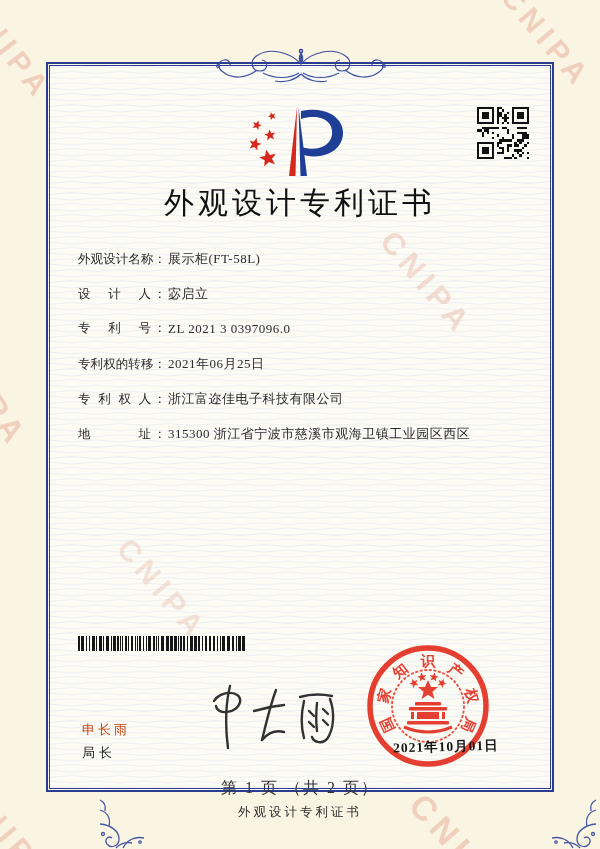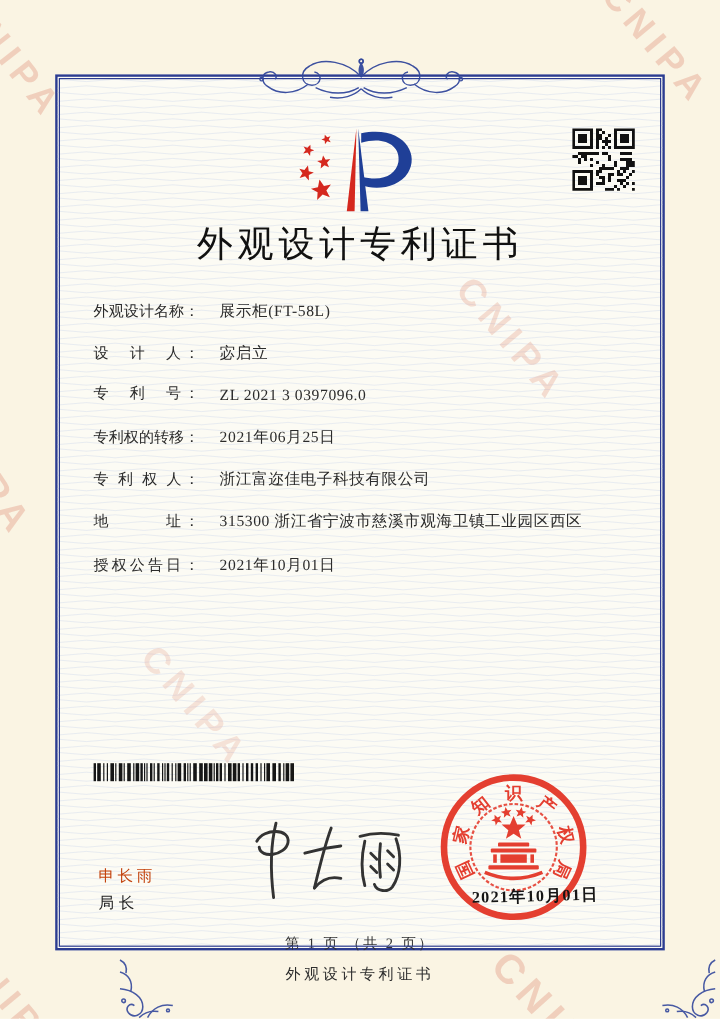--- a/index.html
+++ b/index.html
@@ -48,21 +48,21 @@
   }
   .fields{position:absolute;left:30px;top:186px;width:450px;}
   .field-row{position:absolute;left:0;white-space:nowrap;font-size:13px;color:#2b2b2b;}
   .fr0{top:0;} .fr1{top:35px;} .fr2{top:70px;} .fr3{top:105px;} .fr4{top:140px;} .fr5{top:175px;}
   .grant-row{position:absolute;left:0;top:212px;width:450px;font-size:13px;}
   .grant-cell-r{position:absolute;left:227px;top:0;white-space:nowrap;}
   .flabel{
     display:inline-block;width:88px;font-size:12.5px;
     text-align:justify;text-align-last:justify;vertical-align:bottom;
   }
-  .fvalue{margin-left:17px;letter-spacing:0.5px;font-family:Liberation Serif, serif;}
+  .fvalue{margin-left:2px;letter-spacing:0.5px;font-family:Liberation Serif, serif;}
 
   .paras{position:absolute;left:30px;top:430px;width:450px;}
   .paras p{
     margin:0;font-size:12.6px;line-height:20.5px;text-indent:2em;
     text-align:justify;letter-spacing:0.4px;color:#333;
   }
 
   .barcode{position:absolute;left:30px;top:572px;width:172px;height:15px;font-size:0;}
   .barcode span{display:inline-block;height:15px;background:#161616;vertical-align:top;}
 
@@ -71,21 +71,21 @@
   .sig-script{position:absolute;left:140px;top:616px;}
 
   .seal{position:absolute;left:314px;top:576px;opacity:0.93;}
   .date-stamp{
     position:absolute;left:318px;top:674px;width:160px;text-align:center;
     font-size:13.5px;font-weight:700;letter-spacing:1px;color:#151515;
     transform:rotate(-1.5deg);z-index:4;
   }
   .page-info{
     position:absolute;left:0;top:714px;width:100%;text-align:center;
-    font-size:12px;letter-spacing:2px;color:#333;
+    font-size:16px;letter-spacing:2px;color:#333;
   }
   .flourish-top{position:absolute;left:205px;top:44px;z-index:2;}
   .corner{position:absolute;z-index:2;}
   .corner-left{left:48px;top:726px;}
   .corner-right{left:490px;top:726px;transform:scaleX(-1);}
   .continuation{
     position:absolute;left:0;top:804px;width:100%;text-align:center;
     font-size:12.5px;letter-spacing:3px;color:#2e2e2e;z-index:1;
   }
 </style>
@@ -468,23 +468,20 @@
     <div class="field-row fr3">
       <span class="flabel">专利权的转移：</span><span class="fvalue">2021年06月25日</span>
     </div>
     <div class="field-row fr4">
       <span class="flabel">专 利 权 人：</span><span class="fvalue">浙江富迩佳电子科技有限公司</span>
     </div>
     <div class="field-row fr5">
       <span class="flabel">地　　　址：</span><span class="fvalue">315300 浙江省宁波市慈溪市观海卫镇工业园区西区</span>
     </div>
     <div class="grant-row">
-      <span>
-        <span class="flabel">授权公告日：</span><span class="fvalue">2021年10月01日</span>
-      </span>
     </div>
   </div>
 
 
   <div id="barcode" class="barcode"><span style="width: 2px; margin-right: 1px;"></span><span style="width: 3px; margin-right: 2px;"></span><span style="width: 1px; margin-right: 2px;"></span><span style="width: 1px; margin-right: 2px;"></span><span style="width: 3px; margin-right: 1px;"></span><span style="width: 1px; margin-right: 2px;"></span><span style="width: 3px; margin-right: 1px;"></span><span style="width: 1px; margin-right: 2px;"></span><span style="width: 3px; margin-right: 2px;"></span><span style="width: 1px; margin-right: 1px;"></span><span style="width: 3px; margin-right: 1px;"></span><span style="width: 2px; margin-right: 1px;"></span><span style="width: 1px; margin-right: 1px;"></span><span style="width: 1px; margin-right: 2px;"></span><span style="width: 2px; margin-right: 1px;"></span><span style="width: 1px; margin-right: 2px;"></span><span style="width: 2px; margin-right: 2px;"></span><span style="width: 1px; margin-right: 1px;"></span><span style="width: 1px; margin-right: 1px;"></span><span style="width: 2px; margin-right: 2px;"></span><span style="width: 1px; margin-right: 2px;"></span><span style="width: 1px; margin-right: 1px;"></span><span style="width: 3px; margin-right: 2px;"></span><span style="width: 2px; margin-right: 1px;"></span><span style="width: 1px; margin-right: 1px;"></span><span style="width: 1px; margin-right: 2px;"></span><span style="width: 3px; margin-right: 2px;"></span><span style="width: 3px; margin-right: 1px;"></span><span style="width: 3px; margin-right: 1px;"></span><span style="width: 3px; margin-right: 1px;"></span><span style="width: 1px; margin-right: 1px;"></span><span style="width: 2px; margin-right: 1px;"></span><span style="width: 2px; margin-right: 2px;"></span><span style="width: 1px; margin-right: 2px;"></span><span style="width: 3px; margin-right: 1px;"></span><span style="width: 3px; margin-right: 1px;"></span><span style="width: 2px; margin-right: 2px;"></span><span style="width: 1px; margin-right: 2px;"></span><span style="width: 2px; margin-right: 2px;"></span><span style="width: 2px; margin-right: 2px;"></span><span style="width: 2px; margin-right: 2px;"></span><span style="width: 1px; margin-right: 2px;"></span><span style="width: 1px; margin-right: 1px;"></span><span style="width: 3px; margin-right: 2px;"></span><span style="width: 3px; margin-right: 2px;"></span><span style="width: 2px; margin-right: 2px;"></span><span style="width: 1px; margin-right: 1px;"></span><span style="width: 3px; margin-right: 1px;"></span><span style="width: 3px; margin-right: 2px;"></span></div>
 
   <div class="sig-title">局长</div>
   <div class="sig-name">申长雨</div>
 
   <svg class="sig-script" width="175" height="74" viewBox="0 0 175 74">

